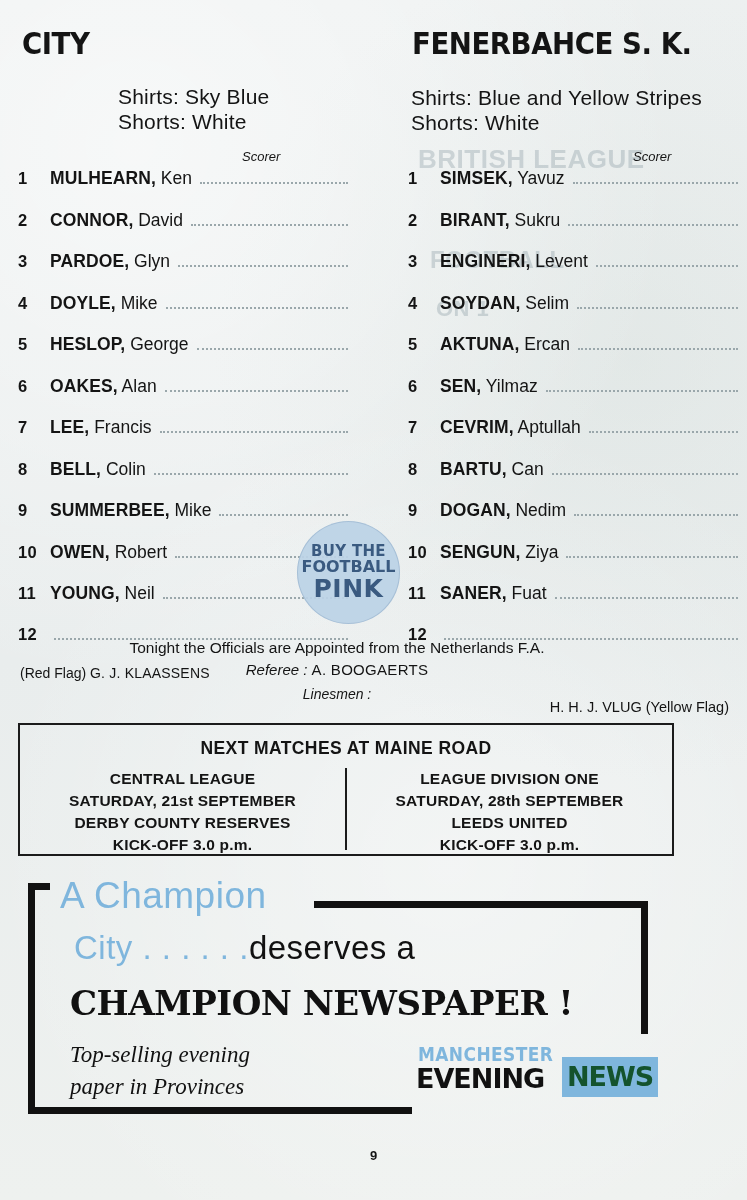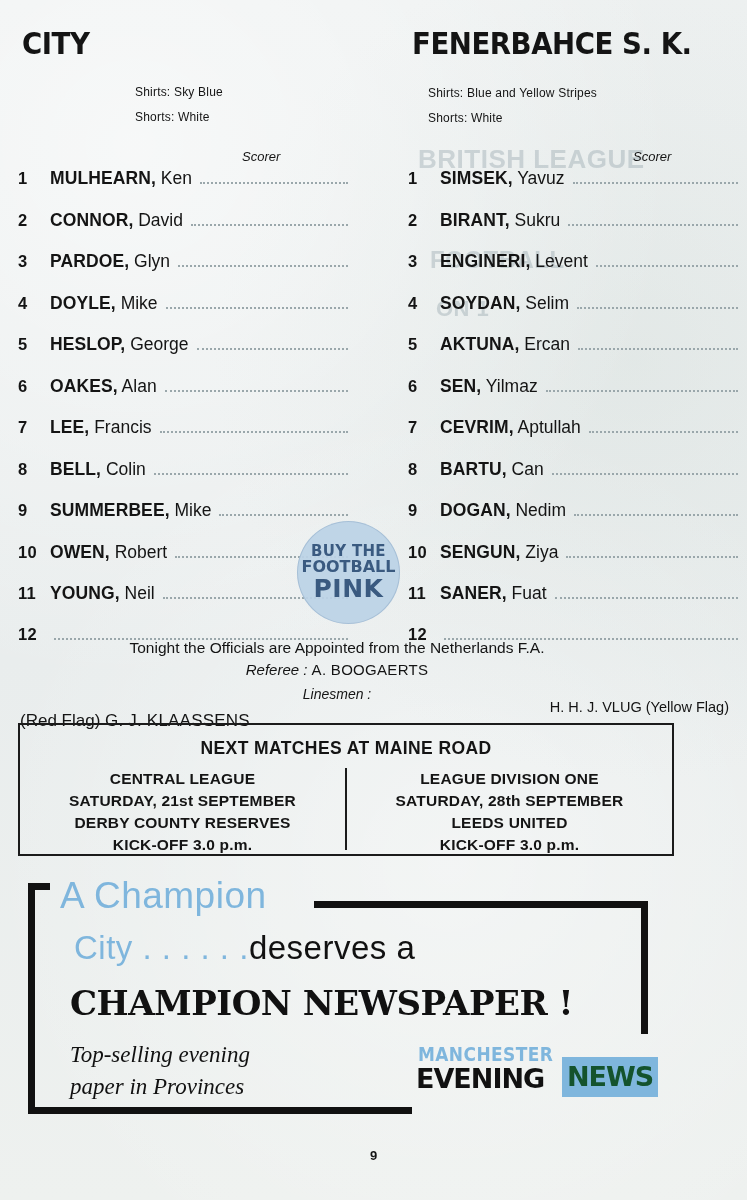--- a/index.html
+++ b/index.html
@@ -49,23 +49,22 @@
     font-size: 30px;
     letter-spacing: -0.5px;
     transform: scaleX(.92);
     transform-origin: left center;
   }
   #city-title { left: 22px; top: 26px; }
   #fener-title { left: 412px; top: 26px; }
 
   .kit-line {
     position: absolute;
-    font-size: 12px;
+    font-size: 21px;
     letter-spacing: .2px;
-    margin-left: 17px;
   }
 
   .scorer-label {
     position: absolute;
     font-size: 13px;
     font-style: italic;
   }
 
   
   .lineup {
@@ -133,21 +132,21 @@
   .stamp .l2 { font-size: 16px; letter-spacing: 0; }
   .stamp .l3 { font-size: 25px; letter-spacing: .5px; }
 
   
   .officials { position: absolute; left: 0; width: 674px; text-align: center; }
   #officials-line { top: 639px; font-size: 15.5px; }
   #referee-line { top: 661px; font-size: 15px; font-style: italic; }
   #referee-line .refname { font-style: normal; font-weight: normal; letter-spacing: .3px; }
   #linesmen-label { top: 686px; font-size: 14px; font-style: italic; }
   #linesman-left {
-    position: absolute; left: 20px; top: 711px; font-size: 17px;
+    position: absolute; left: 20px; top: 665px; font-size: 14px;
   }
   #linesman-left .nm { letter-spacing: .2px; }
   #linesman-right {
     position: absolute; right: 18px; top: 699px; font-size: 14.5px; text-align: right;
   }
 
   
   .next-box {
     position: absolute;
     left: 18px;

